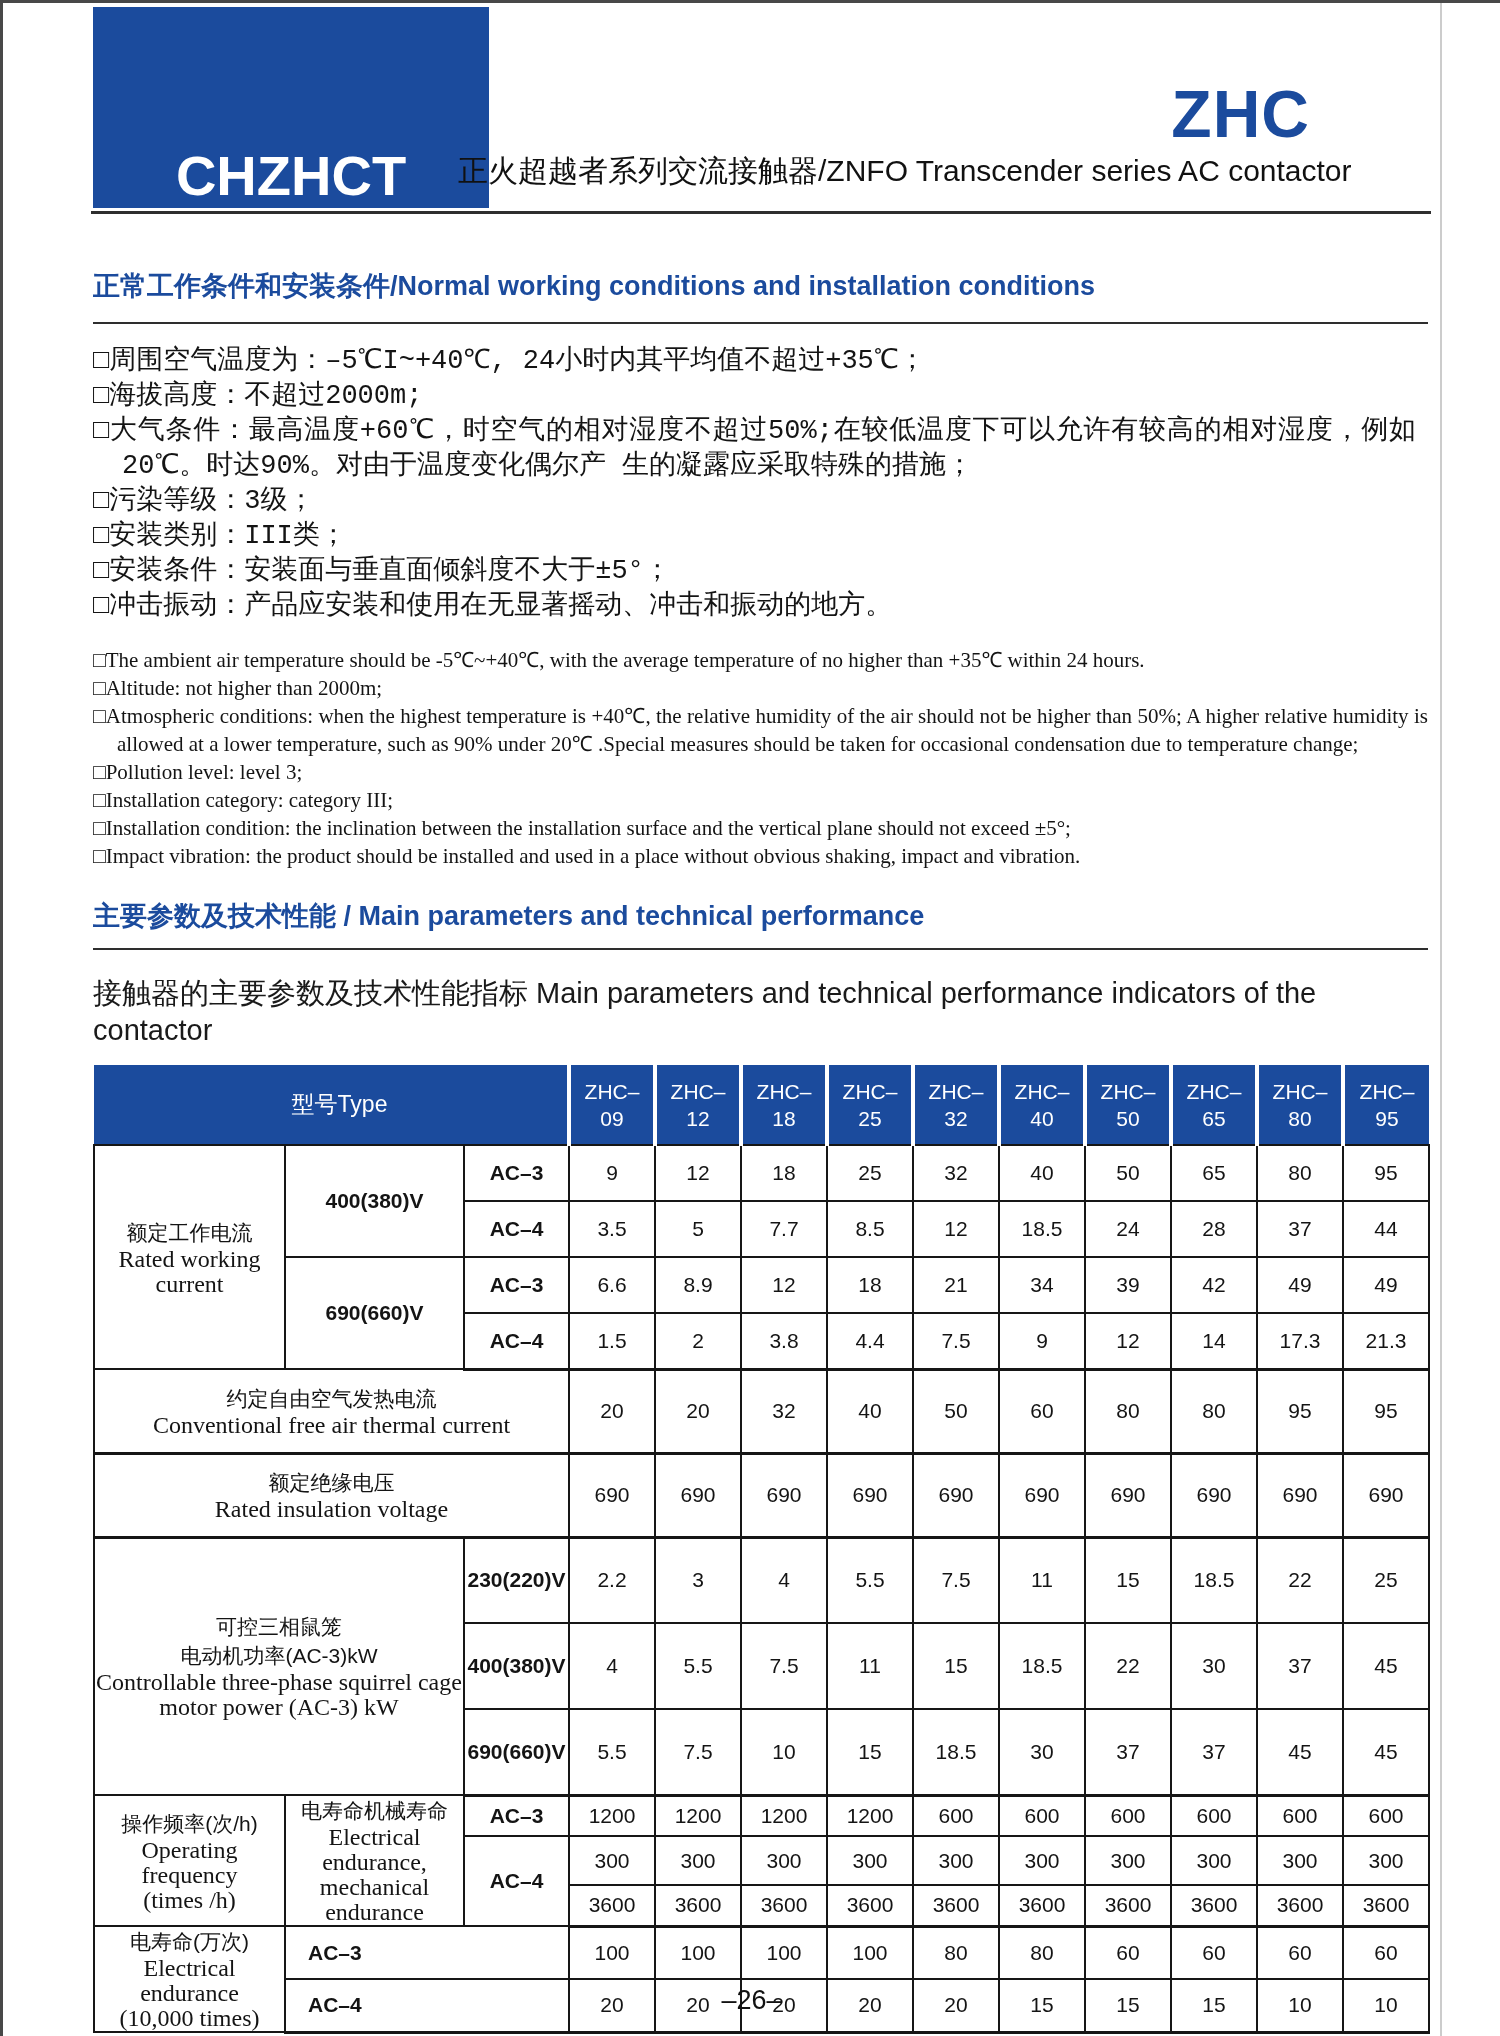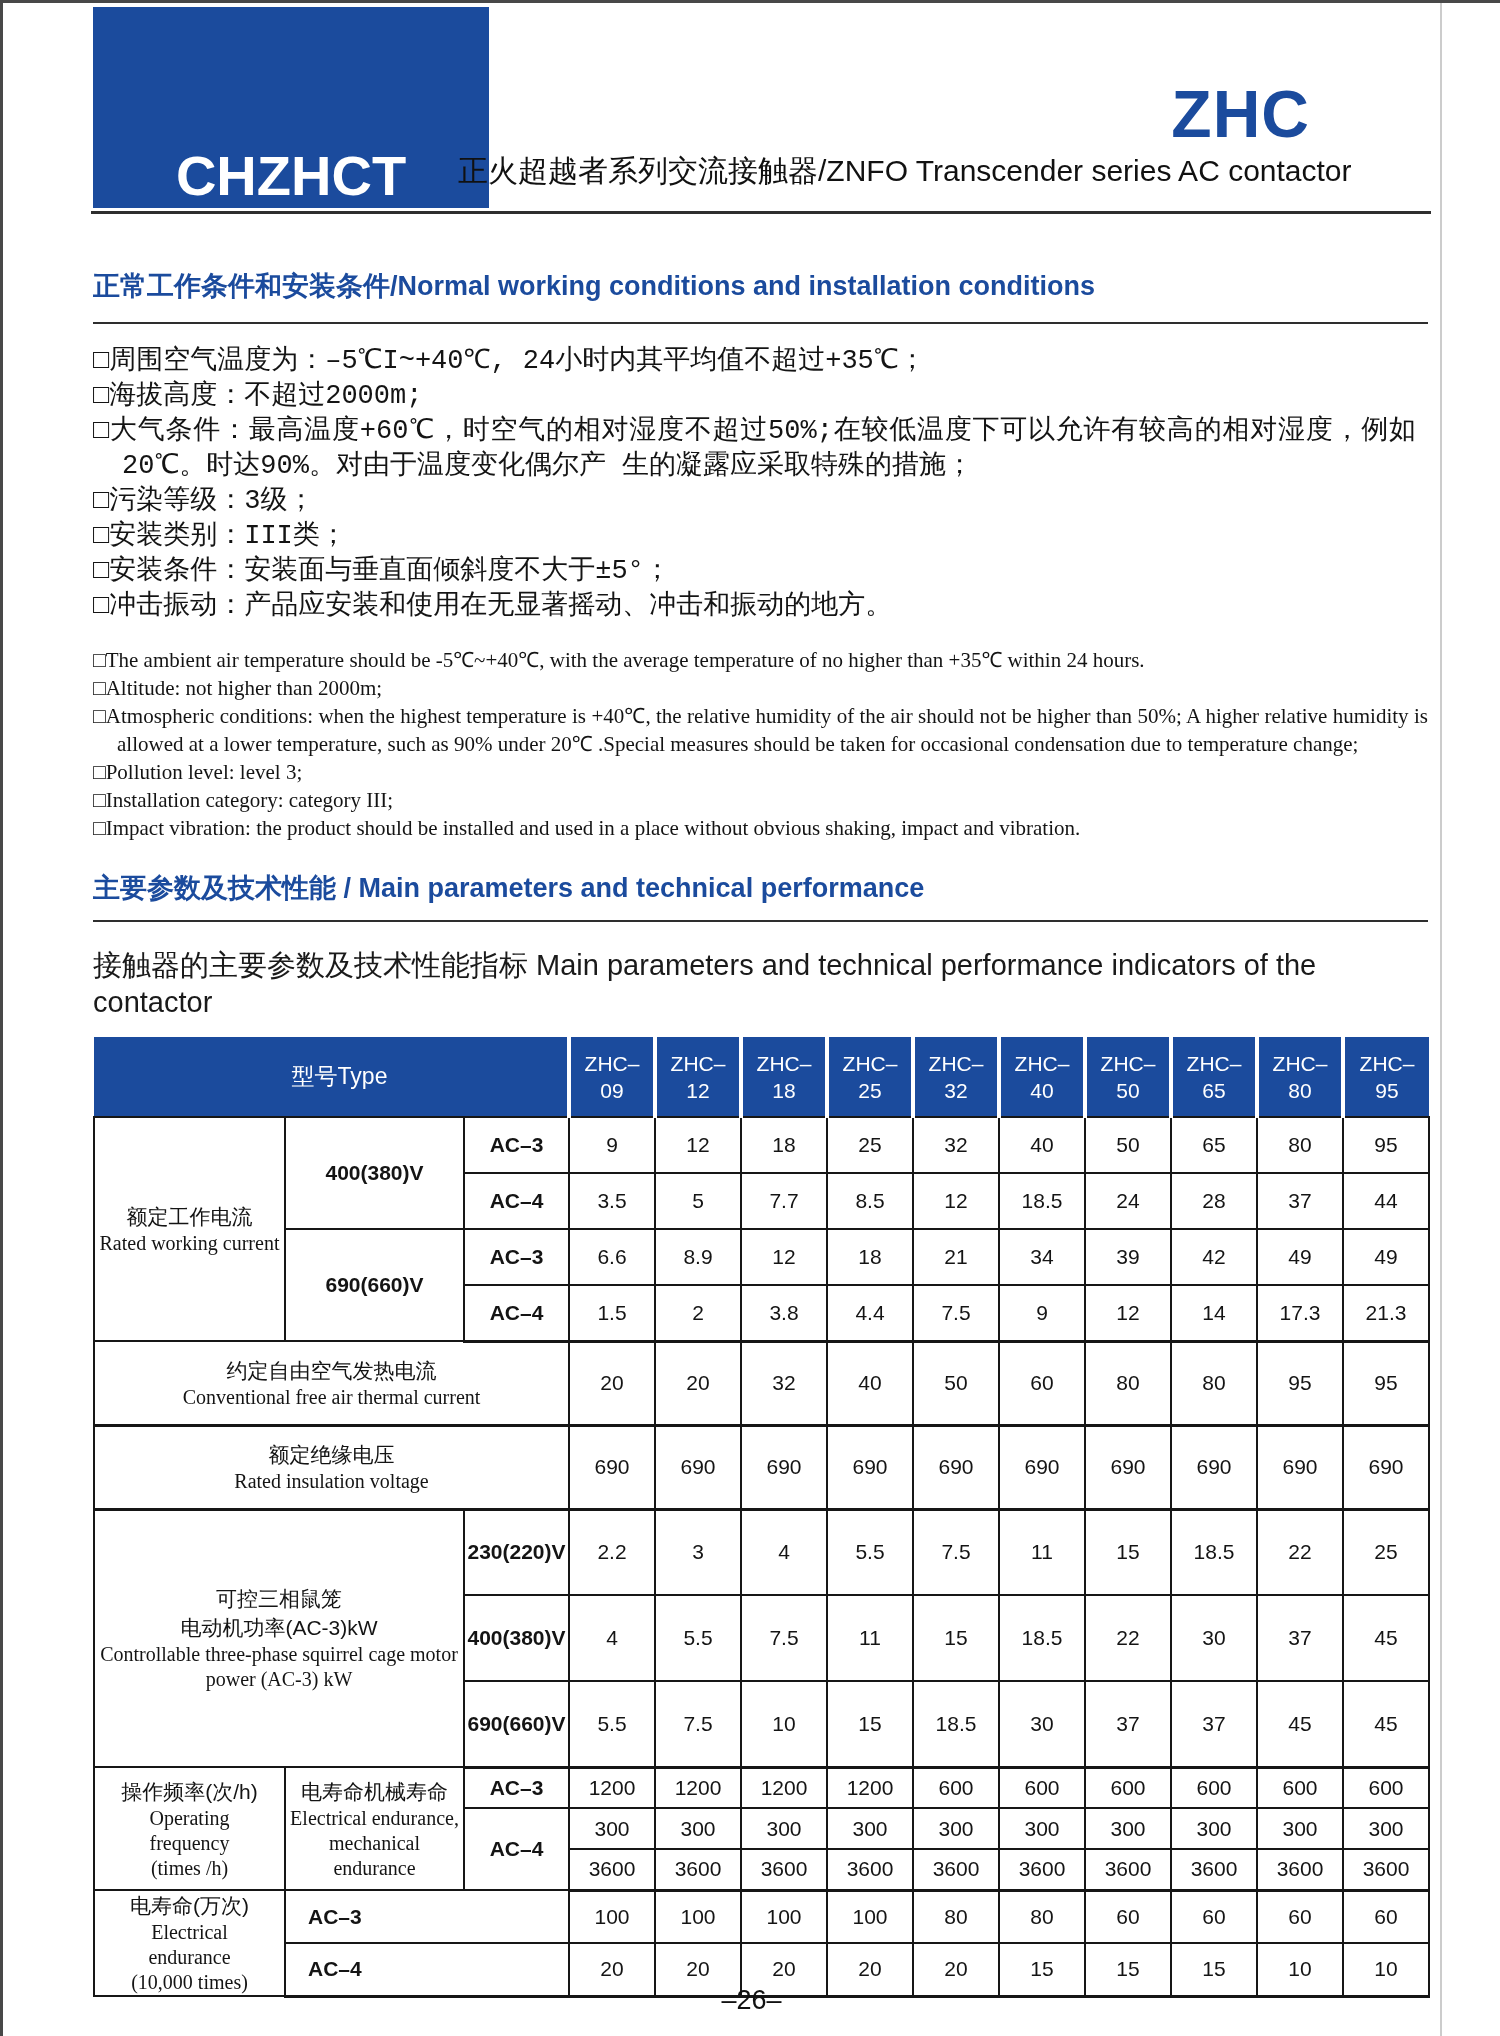--- a/index.html
+++ b/index.html
@@ -46,21 +46,21 @@
   tr.hd { height:80px; }
   .r56 { height:56px; } .r84 { height:84px; } .r86 { height:86px; } .r41 { height:41px;margin-top:36px; }
   tr.gend td { border-bottom-width:3px; }
 
   td.head { background:var(--brand-blue,#1b4b9d); color:#fff; border:0 !important;
     border-left:4px solid #fff !important; font-size:22px; line-height:27px; white-space:pre-line; }
   td.head.type { border-left:0 !important; text-align:center; padding-left:18px; font-size:23px; }
 
   td.lbl { text-align:left; padding:8px 6px 8px 12px; }
   td.lbl .cn { font-size:21px; line-height:29px; white-space:pre-line; }
-  td.lbl .en { font-family:"Liberation Serif", serif; font-size:20px; line-height:25px; white-space:pre-line; }
+  td.lbl .en { font-family:"Liberation Serif", serif; font-size:24px; line-height:25px; white-space:pre-line; }
   td.sub { font-size:20px;font-weight:bold; }
   td.sub.left { text-align:left; padding-left:22px; }
 
   .footer { position:absolute; left:0; top:1982px; width:100%; text-align:center; font-size:27px; color:#111; }
 </style>
 </head>
 <body>
 
 <div class="page">
 
@@ -85,20 +85,21 @@
         <li>□安装条件：安装面与垂直面倾斜度不大于±5°；</li>
         <li>□冲击振动：产品应安装和使用在无显著摇动、冲击和振动的地方。</li>
       </ul>
 
     <ul class="cond-en">
         <li>□The ambient air temperature should be -5℃~+40℃, with the average temperature of no higher than +35℃ within 24 hours.</li>
         <li>□Altitude: not higher than 2000m;</li>
         <li>□Atmospheric conditions: when the highest temperature is +40℃, the relative humidity of the air should not be higher than 50%; A higher relative humidity is allowed at a lower temperature, such as 90% under 20℃ .Special measures should be taken for occasional condensation due to temperature change;</li>
         <li>□Pollution level: level 3;</li>
         <li>□Installation category: category III;</li>
+        <li>□Installation condition: the inclination between the installation surface and the vertical plane should not exceed ±5°;</li>
         <li>□Impact vibration: the product should be installed and used in a place without obvious shaking, impact and vibration.</li>
       </ul>
 
     <h2 class="section-title second">主要参数及技术性能 / Main parameters and technical performance</h2>
     <div class="rule r2"></div>
 
     <p class="tbl-caption">接触器的主要参数及技术性能指标 Main parameters and technical performance indicators of the contactor</p>
 
     <table class="ptable">
       <colgroup>

